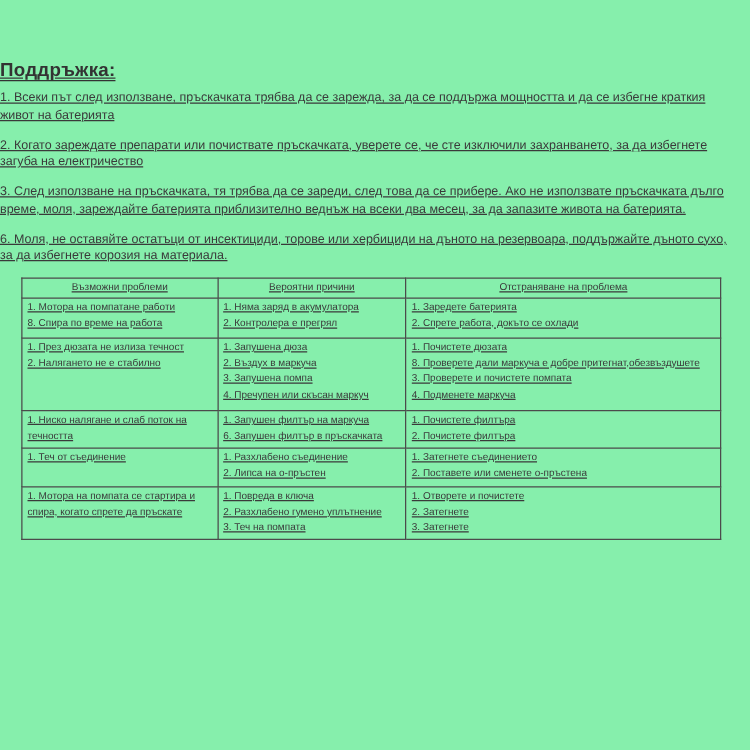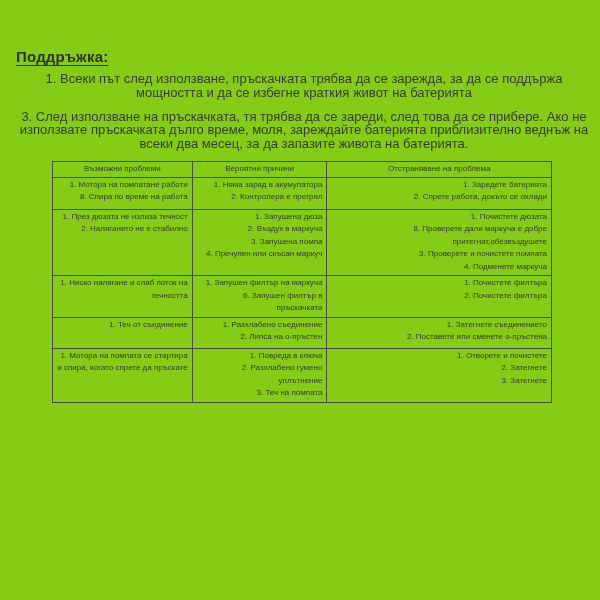--- a/index.html
+++ b/index.html
@@ -5,58 +5,57 @@
   * { margin: 0; padding: 0; box-sizing: border-box; }
   html, body { background: #ffffff; }
   body {
     width: 600px; height: 600px;
     font-family: "Liberation Sans", sans-serif;
     color: #3a3a3a;
     overflow: hidden;
   }
   .page {
     width: 600px; height: 600px;
-    padding: 48px 8px 0 16px;
-    background: #84cc16;
+    padding: 48px 8px 0 0;
+    background: #86efac;
+    text-decoration: underline;
   }
   .section-title {
     font-size: 15px;
     font-weight: 600;
     color: #333333;
     text-decoration: underline;
     text-underline-offset: 3px;
     margin-bottom: 7px;
     letter-spacing: 0.2px;
   }
   .para {
-    font-size: 13px;
+    font-size: 10px;
     line-height: 13.5px;
     margin-bottom: 10.5px;
     color: #3a3a3a;
     max-width: 585px;
-    text-align: center;
   }
   .faults-title {
     margin-top: 13px;
     margin-bottom: 10px;
   }
   table.faults {
     border-collapse: collapse;
     table-layout: fixed;
-    width: 500px;
-    margin-left: 36px;
+    width: 560px;
+    margin-left: 17px;
     font-size: 8px;
     line-height: 12.5px;
     color: #3a3a3a;
   }
   table.faults th, table.faults td {
     border: 1px solid #4b4b4b;
     vertical-align: top;
     padding: 1px 4px 2px 4px;
-    text-align: right;
   }
   table.faults th {
     font-weight: normal;
     text-align: center;
     height: 16px;
     padding: 1px 2px;
   }
   table.faults col.c1 { width: 28%; }
   table.faults col.c2 { width: 27%; }
   table.faults col.c3 { width: 45%; }
@@ -68,21 +67,23 @@
   tbody tr:nth-child(6) { height: 40px; }
 </style>
 </head>
 <body>
 
 <div class="page">
 
   <div class="section-title">Поддръжка:</div>
 
   <p class="para">1. Всеки път след използване, пръскачката трябва да се зарежда, за да се поддържа мощността и да се избегне краткия живот на батерията</p>
+  <p class="para">2. Когато зареждате препарати или почиствате пръскачката, уверете се, че сте изключили захранването, за да избегнете загуба на електричество</p>
   <p class="para">3. След използване на пръскачката, тя трябва да се зареди, след това да се прибере. Ако не използвате пръскачката дълго време, моля, зареждайте батерията приблизително веднъж на всеки два месец, за да запазите живота на батерията.</p>
+  <p class="para">6. Моля, не оставяйте остатъци от инсектициди, торове или хербициди на дъното на резервоара, поддържайте дъното сухо, за да избегнете корозия на материала.</p>
 
 
   <table class="faults">
     <colgroup>
         <col class="c1">
         <col class="c2">
         <col class="c3">
       </colgroup>
     <thead>
       <tr>

